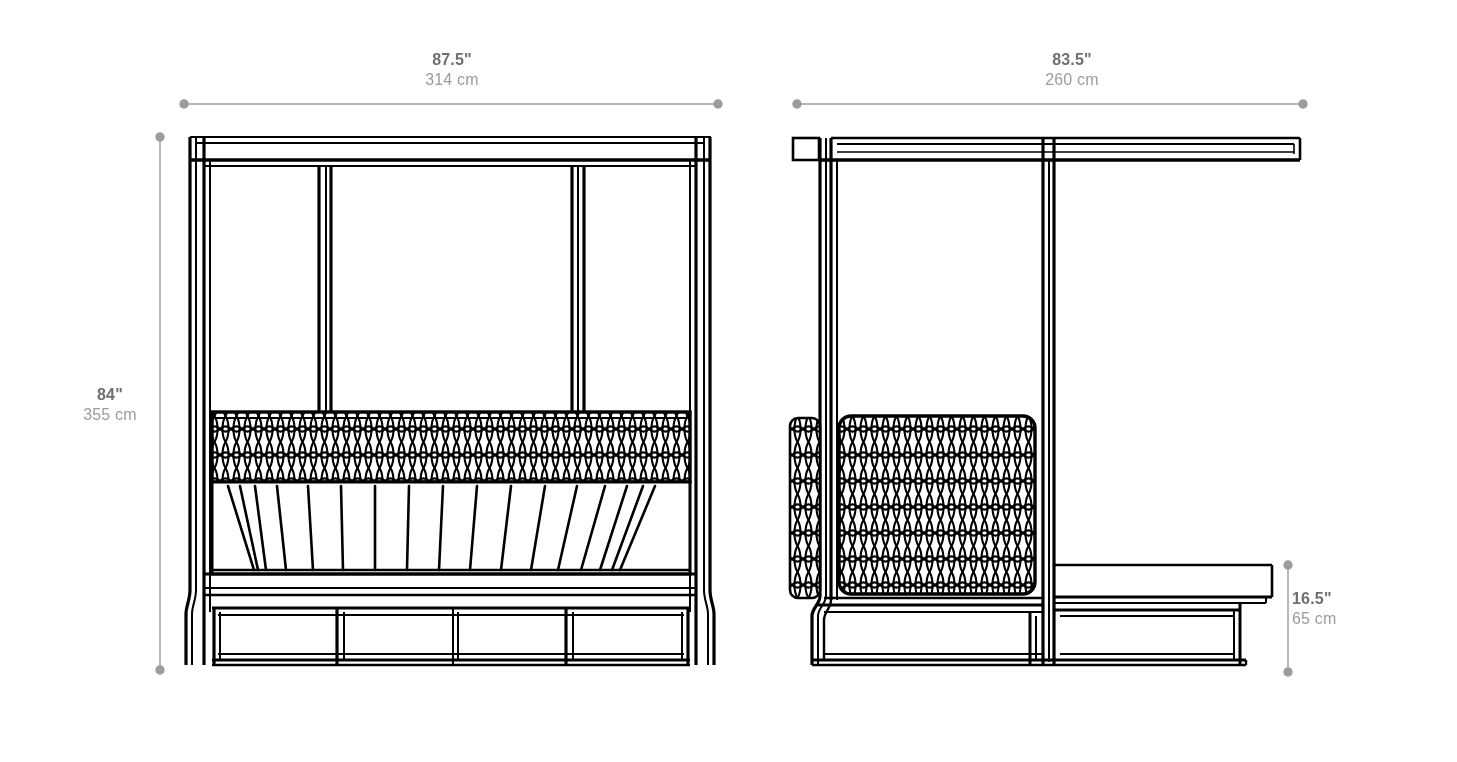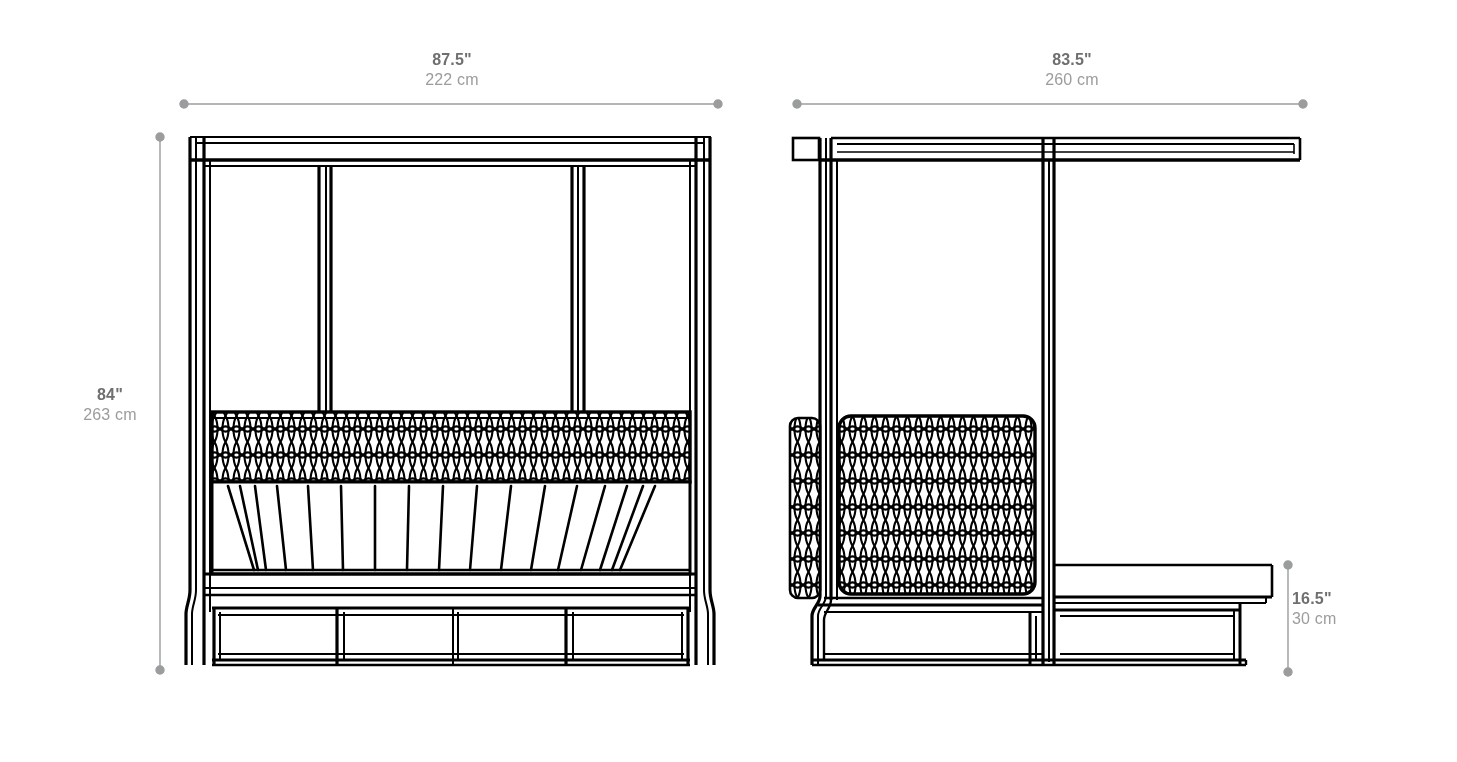--- a/index.html
+++ b/index.html
@@ -222,31 +222,31 @@
         <line x1="1054" y1="665" x2="1246" y2="665" stroke-width="2.4"></line>
         <line x1="1240" y1="603" x2="1240" y2="665" stroke-width="3"></line>
         <line x1="1234" y1="610" x2="1234" y2="660" stroke-width="2"></line>
         <line x1="1246" y1="660" x2="1246" y2="665" stroke-width="2.4"></line>
       </g>
     </g>
   </svg>
 
   <div class="dim-label" id="lbl-width-front">
     <div class="dim-in">87.5"</div>
-    <div class="dim-cm">222 cm</div>
+    <div class="dim-cm">314 cm</div>
   </div>
 
   <div class="dim-label" id="lbl-width-side">
     <div class="dim-in">83.5"</div>
     <div class="dim-cm">260 cm</div>
   </div>
 
   <div class="dim-label" id="lbl-height-front">
     <div class="dim-in">84"</div>
-    <div class="dim-cm">263 cm</div>
+    <div class="dim-cm">355 cm</div>
   </div>
 
   <div class="dim-label" id="lbl-height-seat">
     <div class="dim-in">16.5"</div>
-    <div class="dim-cm">30 cm</div>
+    <div class="dim-cm">65 cm</div>
   </div>
 
 </div>
 
 </body></html>

